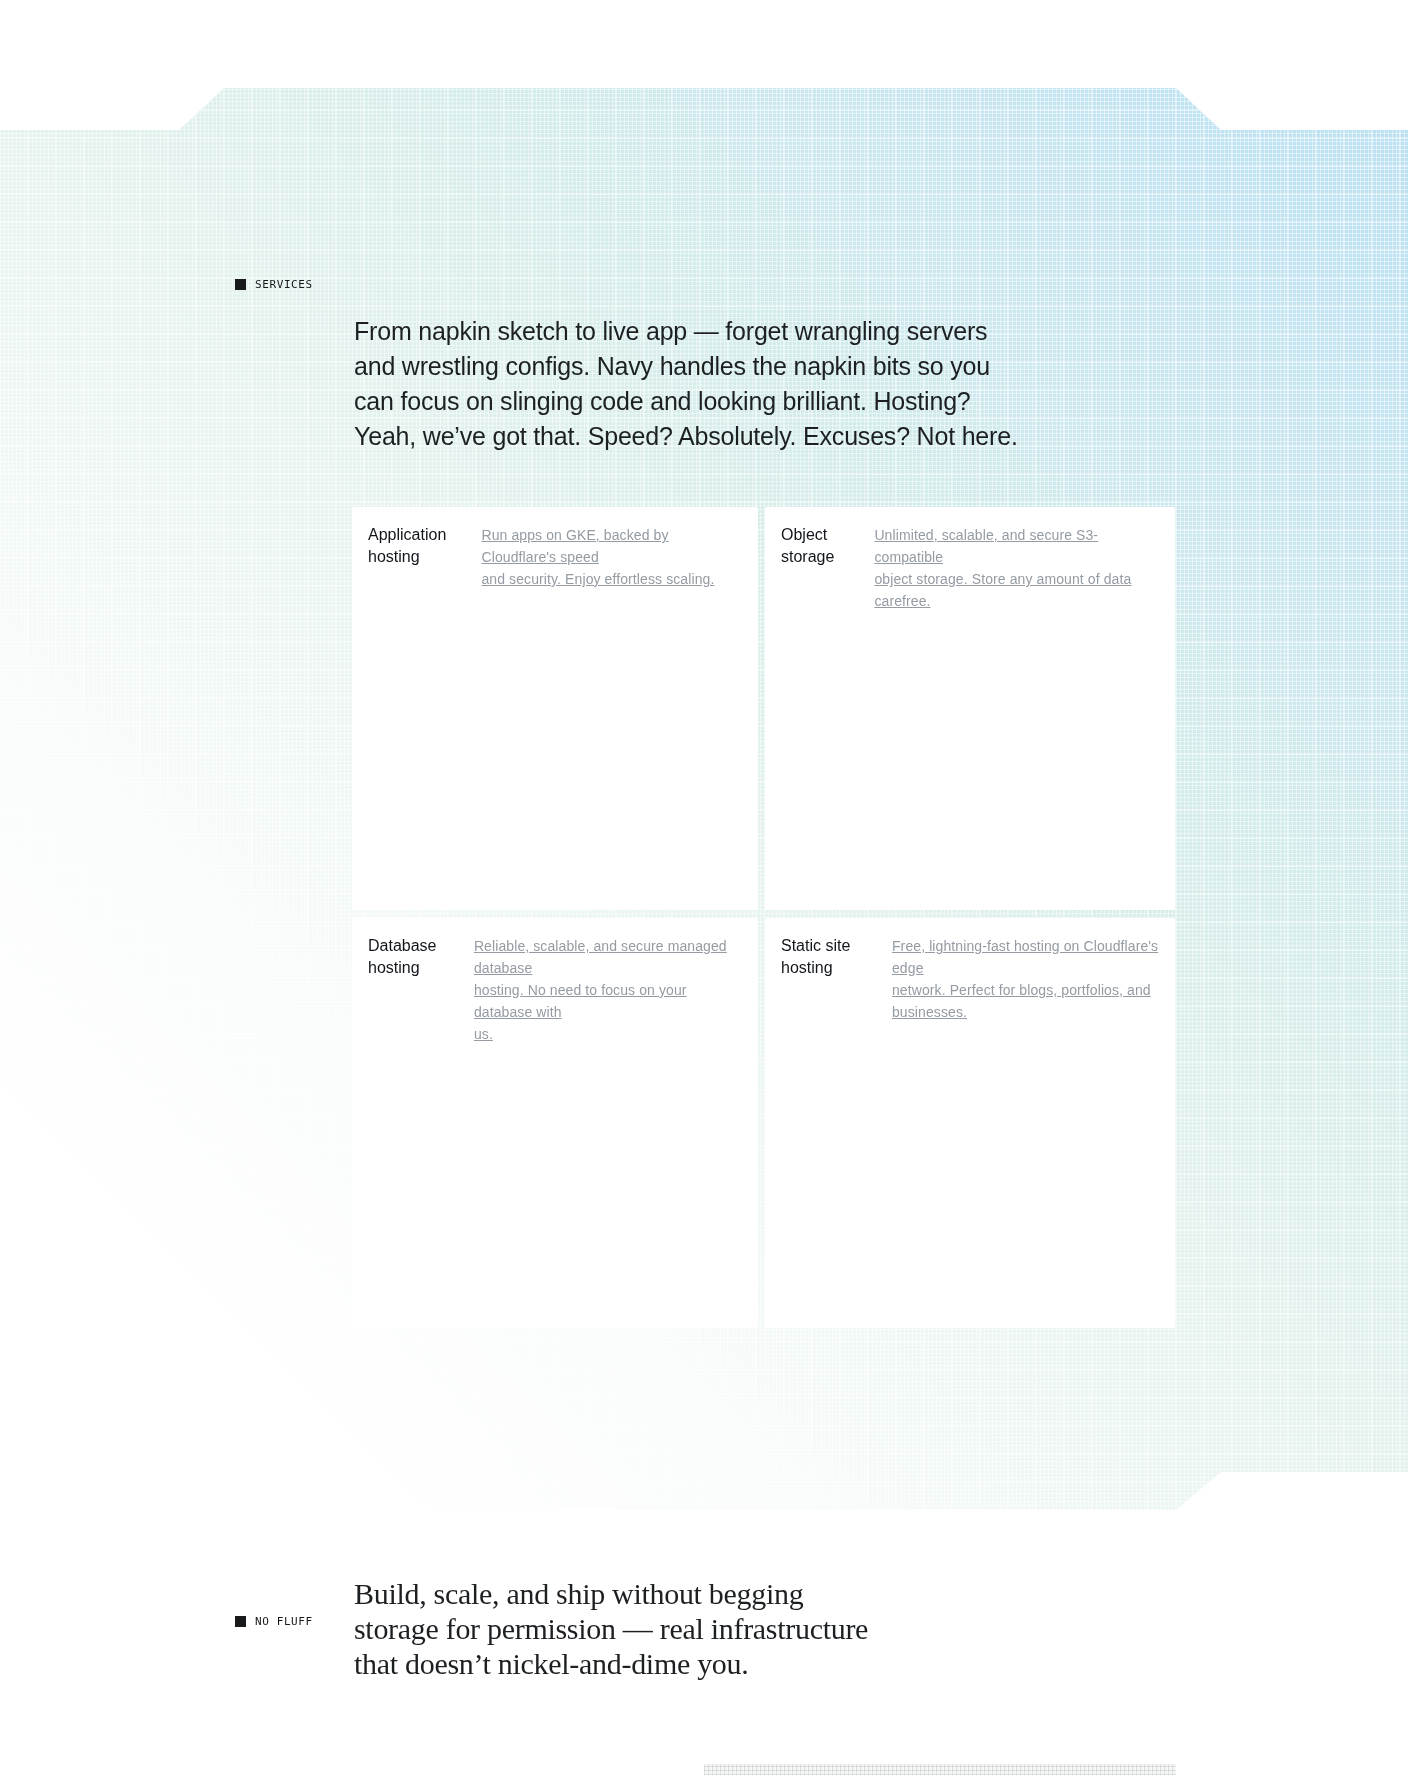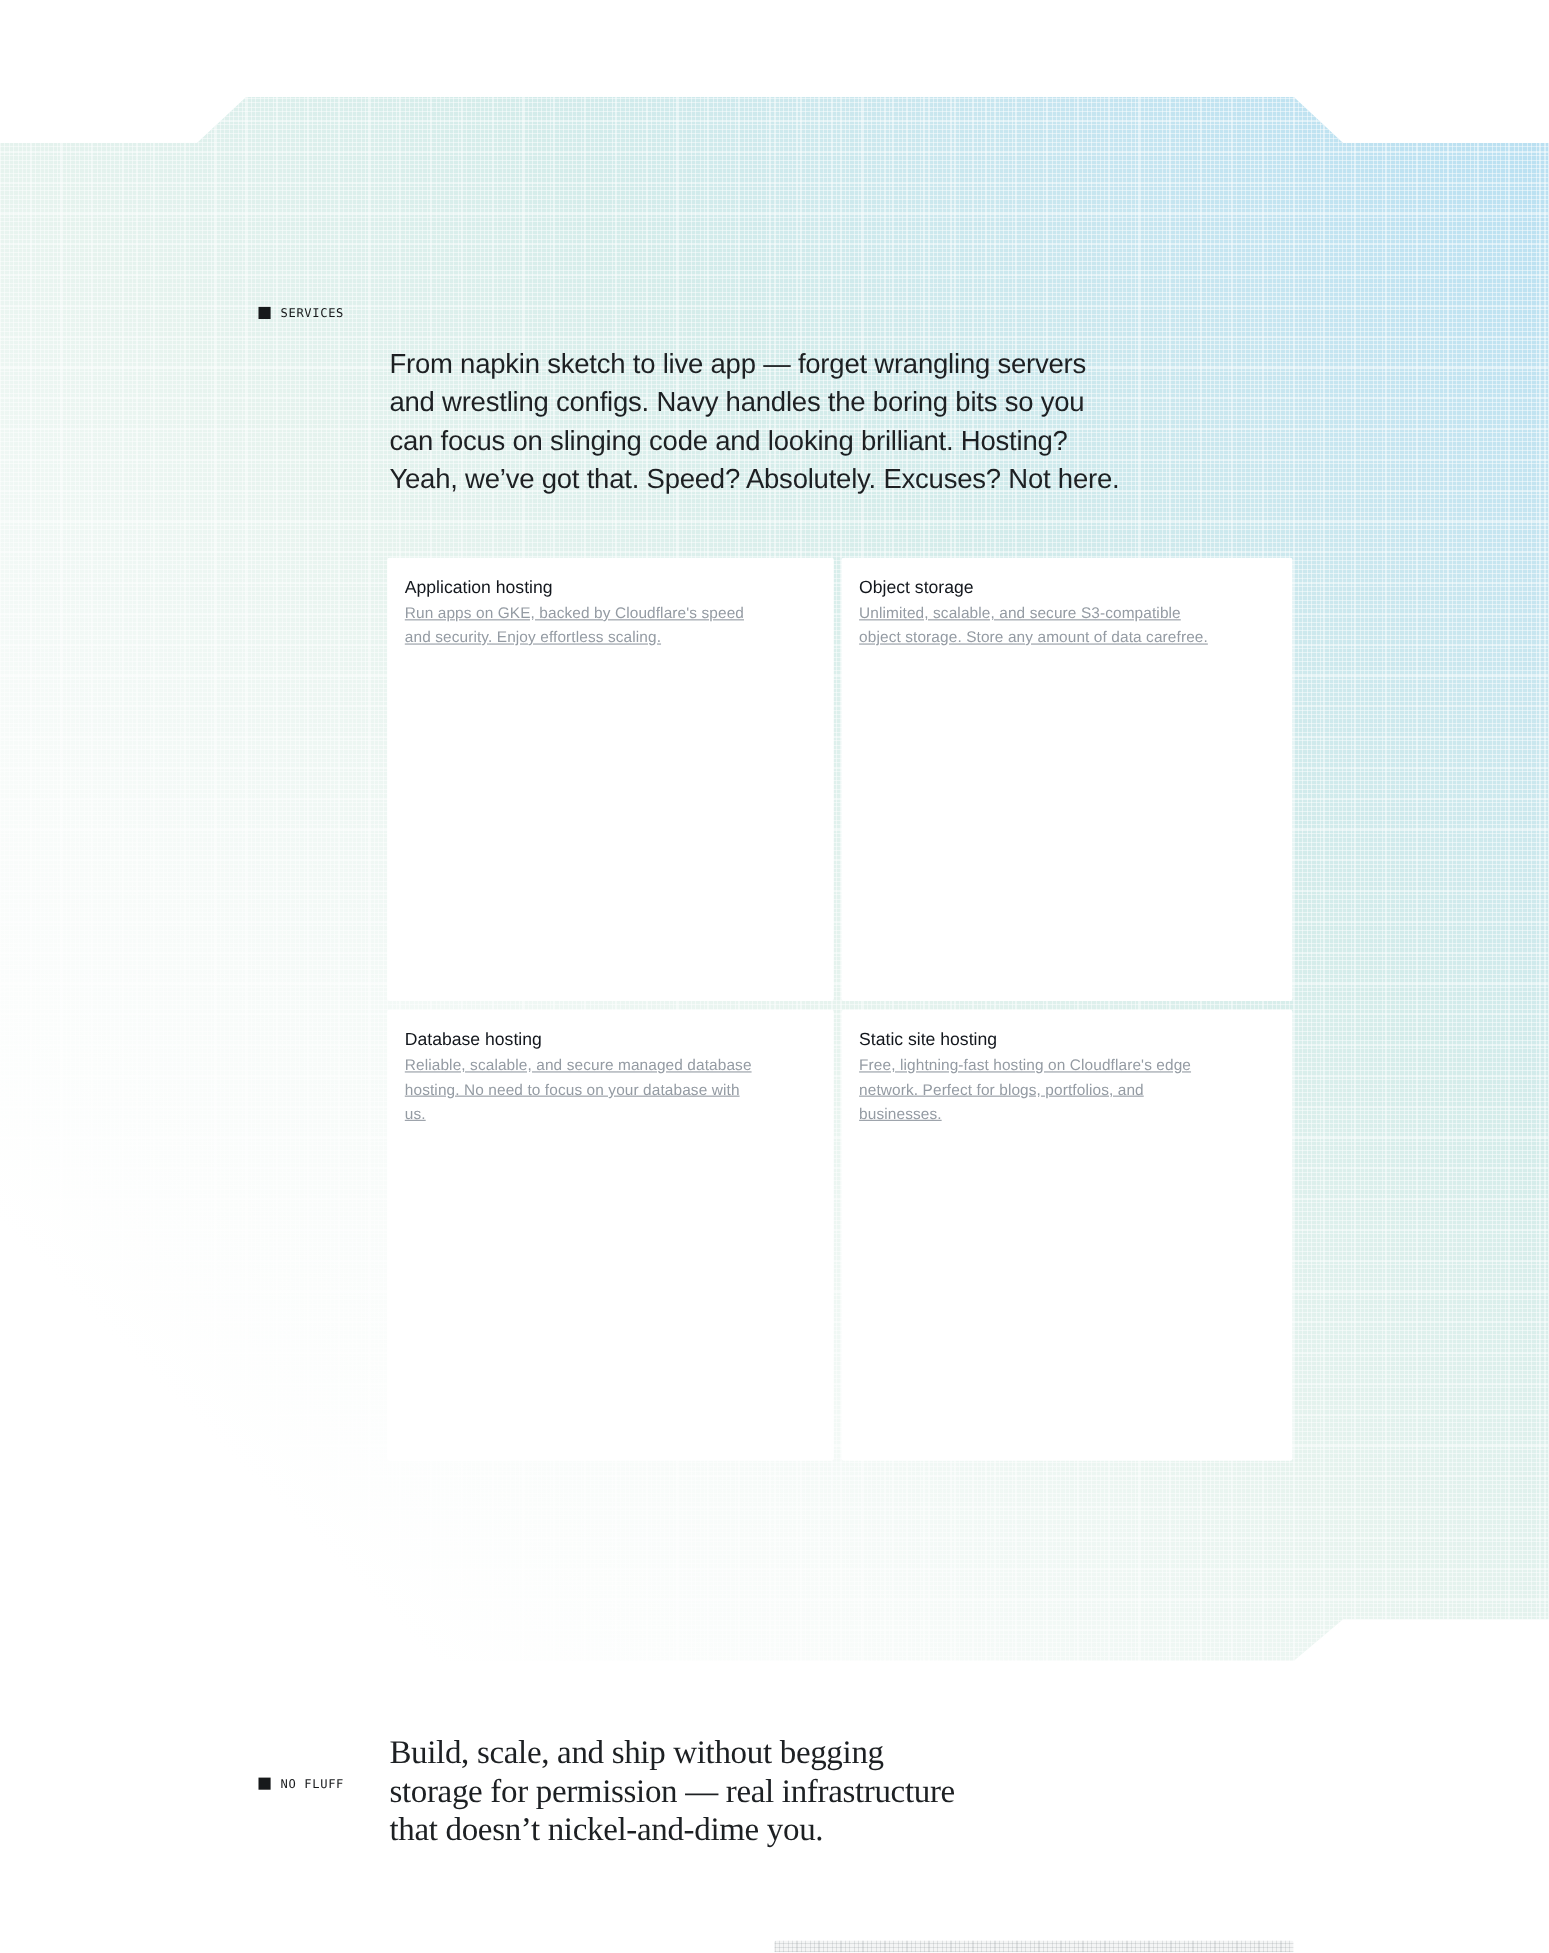--- a/index.html
+++ b/index.html
@@ -29,21 +29,21 @@
 
   
   .heading{position:absolute;color:#1d2023;letter-spacing:-0.2px;}
   .heading-1{left:354px;top:274px;font-size:25px;line-height:35px;margin-top:40px;}
   .heading-2{left:354px;top:1576px;font-size:30px;line-height:35px;letter-spacing:-0.3px;font-family:Liberation Serif, serif;}
 
   
   .cards{position:absolute;left:352px;top:507px;
          display:grid;grid-template-columns:406px 410px;grid-template-rows:403px 410px;
          column-gap:7px;row-gap:8px;}
-  .card{background:#ffffff;border-radius:2px;display:flex;flex-direction:column;
+  .card{background:#ffffff;border-radius:2px;display:flex;
         justify-content:flex-start;padding:17px 16px 20px 16px;box-sizing:border-box;}
   .card-title{font-size:16px;line-height:22px;color:#12161c;}
   .card-desc{font-size:14px;line-height:22px;color:#949ba3;letter-spacing:.1px;text-decoration:underline;}
 
   
   .bottom-strip{
     position:absolute;left:704px;top:1764px;width:472px;height:11px;
     border-radius:2px 2px 0 0;background-color:#f4f5f5;
     background-image:
       repeating-linear-gradient(90deg, rgba(120,128,134,.18) 0 1px, transparent 1px 4px),
@@ -57,21 +57,21 @@
 
   <div class="panel"></div>
 
   <div class="tag" style="left:235px;top:278px;">
     <span class="sq"></span>
     <span>SERVICES</span>
   </div>
 
   <div class="heading heading-1">
     <div>From napkin sketch to live app — forget wrangling servers</div>
-    <div>and wrestling configs. Navy handles the boring bits so you</div>
+    <div>and wrestling configs. Navy handles the napkin bits so you</div>
     <div>can focus on slinging code and looking brilliant. Hosting?</div>
     <div>Yeah, we’ve got that. Speed? Absolutely. Excuses? Not here.</div>
   </div>
 
   <div class="cards">
 
     <div class="card">
       <div class="card-title">Application hosting</div>
       <div class="card-desc">
         <div>Run apps on GKE, backed by Cloudflare's speed</div>

